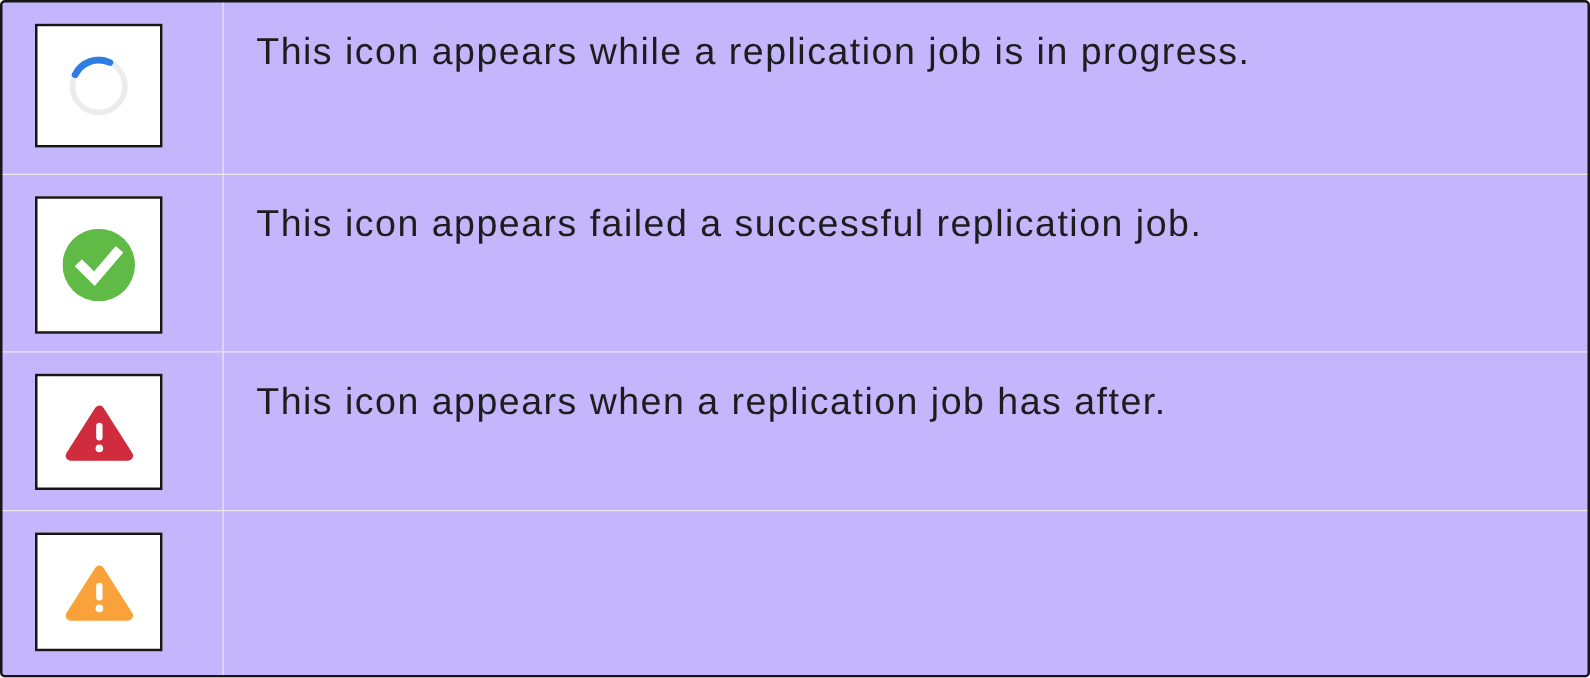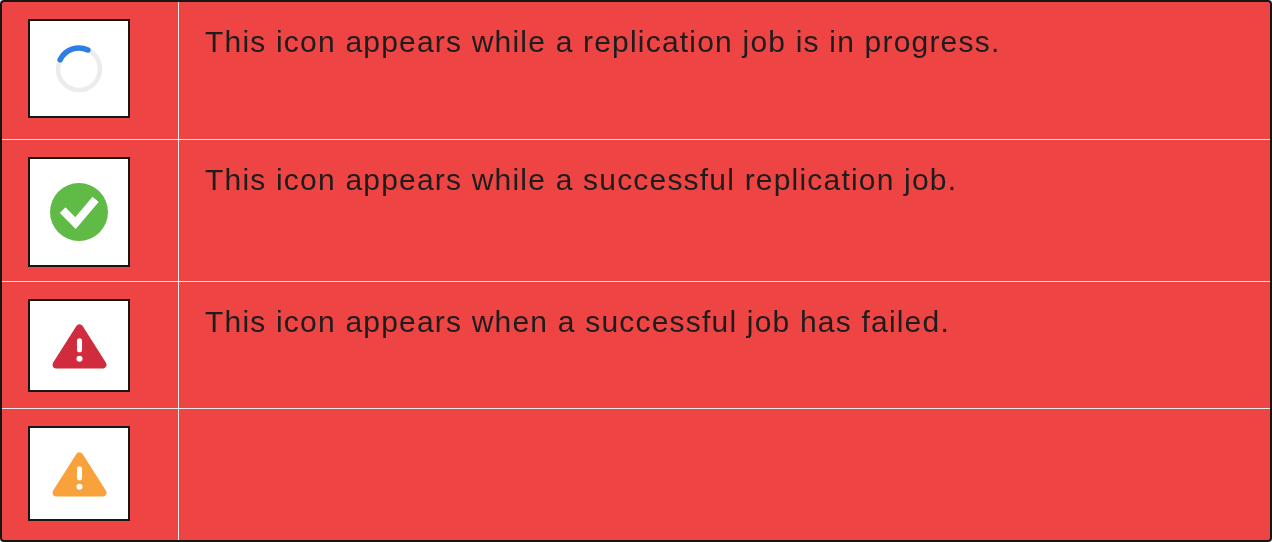--- a/index.html
+++ b/index.html
@@ -7,21 +7,21 @@
     padding: 0;
     background: #ffffff;
     font-family: "Liberation Sans", "DejaVu Sans", sans-serif;
   }
   .frame {
     box-sizing: border-box;
     width: 1272px;
     height: 542px;
     border: 2px solid #161616;
     border-radius: 4px;
-    background: #ef4444;
+    background: #c4b5fd;
     overflow: hidden;
     display: flex;
     flex-direction: column;
   }
   .row {
     display: flex;
     flex-direction: row;
     border-bottom: 1px solid #e9e9e9;
     box-sizing: border-box;
   }
@@ -86,36 +86,36 @@
   <div class="row">
     <div class="icon-cell">
       <div class="icon-box">
         <svg width="58" height="58" viewBox="0 0 58 58">
           <circle cx="29" cy="29" r="29" fill="#5fba46"></circle>
           <path d="M 15.5 30 L 25.5 40 L 43 19.5" fill="none" stroke="#ffffff" stroke-width="8" stroke-linecap="square" stroke-linejoin="miter"></path>
         </svg>
       </div>
     </div>
     <div class="text-cell">
-      <span class="desc">This icon appears while a successful replication job.</span>
+      <span class="desc">This icon appears failed a successful replication job.</span>
     </div>
   </div>
 
   <div class="row">
     <div class="icon-cell">
       <div class="icon-box">
         <svg width="55" height="47" viewBox="0 0 56 48">
           <path d="M 28 6.5 L 51.5 43.5 L 4.5 43.5 Z" stroke-width="8" stroke-linejoin="round" stroke="#d02c3d" fill="#d02c3d"></path>
           <rect x="25.4" y="16.5" width="5.2" height="14.5" rx="2.6" fill="#ffffff"></rect>
           <circle cx="28" cy="37.5" r="3.1" fill="#ffffff"></circle>
         </svg>
       </div>
     </div>
     <div class="text-cell">
-      <span class="desc">This icon appears when a successful job has failed.</span>
+      <span class="desc">This icon appears when a replication job has after.</span>
     </div>
   </div>
 
   <div class="row">
     <div class="icon-cell">
       <div class="icon-box">
         <svg width="55" height="47" viewBox="0 0 56 48">
           <path d="M 28 6.5 L 51.5 43.5 L 4.5 43.5 Z" stroke-width="8" stroke-linejoin="round" stroke="#f9a23c" fill="#f9a23c"></path>
           <rect x="25.4" y="16.5" width="5.2" height="14.5" rx="2.6" fill="#ffffff"></rect>
           <circle cx="28" cy="37.5" r="3.1" fill="#ffffff"></circle>

